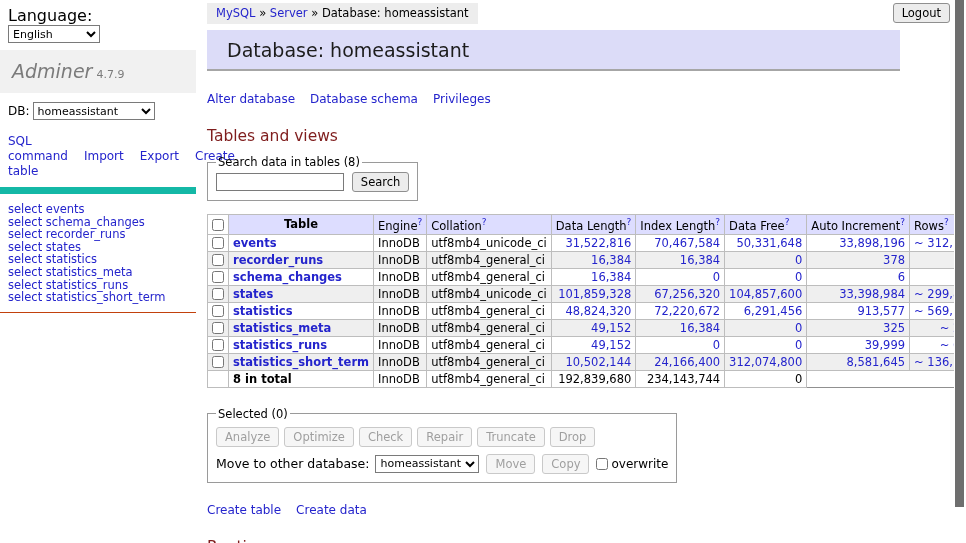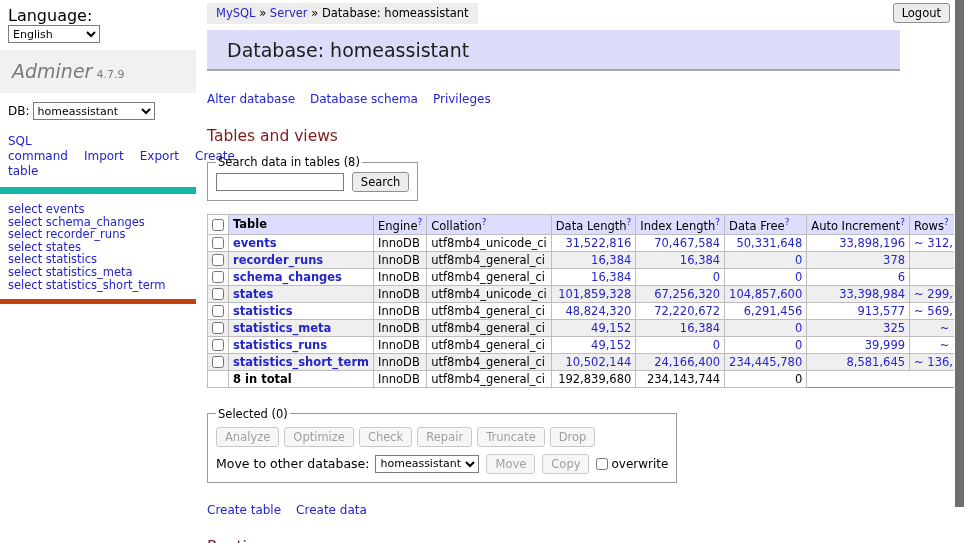--- a/index.html
+++ b/index.html
@@ -23,21 +23,21 @@
   }
   .lang-row select { width: 92px; }
   .brand { background: #f1f1f1; padding: 10px 12px 11px; margin-top: 5px; }
   .brand-name { font-style: italic; font-size: 19px; color: #7b7b7b; }
   .brand-ver { font-size: 11px; color: #7b7b7b; margin-left: 4px; }
   .db-row { padding: 9px 8px 2px; }
   .db-row .lbl { font-size: 12px; margin-right: 3px; }
   .db-row select { width: 122px; }
   .action-links { padding: 12px 8px 8px; width: 196px; border-bottom: 7px solid #14b8a6; line-height: 15px; }
   .action-links a { margin-right: 16px; font-size: 12px; }
-  .table-links { padding: 9px 8px 8px; border-bottom: 5px solid #c2410c; }
+  .table-links { padding: 9px 8px 8px; border-bottom: 1px solid #c2410c; }
   .table-links a { display: block; font-size: 11.5px; line-height: 12.6px; }
 
   
   .main { position: absolute; left: 207px; top: 0; right: 16px; }
   .topbar { position: relative; margin-top: 3px; height: 20px; }
   .breadcrumb { display: inline-block; background: #ededed; padding: 3px 9px 4px; font-size: 11.5px; }
   .breadcrumb .sep { color: #000; }
   .logout { position: absolute; right: 0; top: 0; }
   button {
     font-family: inherit; font-size: 11.5px; padding: 2px 8px;
@@ -54,21 +54,21 @@
   h3 { font-weight: 400; font-size: 15.5px; margin: 21px 0 0; color: #7f1d1d; }
 
   fieldset { border: 1px solid #9a9a9a; margin: 0; padding: 3px 8px 8px; width: fit-content; }
   legend { font-size: 11.5px; padding: 0 2px; }
   fieldset.search-fs { margin-top: 10px; }
   .search-fs input[type=text] { width: 128px; height: 18px; border: 1px solid #7a7a7a; font-family: inherit; font-size: 11.5px; padding: 1px 3px; margin-right: 4px; }
 
   table.tables { border-collapse: collapse; margin-top: 13px; border: 1px solid #909090; font-size: 11.5px; }
   table.tables th, table.tables td { border: 1px solid #bdbdbd; padding: 1px 4px; height: 16px; white-space: nowrap; text-align: left; vertical-align: middle; }
   table.tables thead th { background: #ddddff; font-weight: 400; }
-  table.tables thead th.first { font-weight: bold; }
+  table.tables thead th.first { font-weight: bold; text-align: center; }
   table.tables thead td.checkcell { background: #fff; }
   table.tables tbody tr:nth-child(even) { background: #efefef; }
   table.tables td.num { text-align: right; }
   table.tables td.num a.lnk { font-weight: 400; }
   table.tables sup a { color: #2424cc; text-decoration: none; font-size: 9px; }
   table.tables input[type=checkbox] { width: 12px; height: 12px; margin: 0; vertical-align: middle; }
   tfoot td { background: #fff; }
   tfoot .total-label { font-weight: bold; }
   
   .w-cb { width: 22px; } .w-name { width: 118px; } .w-eng { width: 45px; } .w-coll { width: 98px; }
@@ -104,20 +104,21 @@
     <span class="lbl">DB:</span><select><option>homeassistant</option></select>
   </div>
   <div class="action-links"><a class="lnk">SQL command</a><a class="lnk">Import</a><a class="lnk">Export</a><a class="lnk">Create table</a></div>
   <div class="table-links">
       <a class="lnk">select events</a>
       <a class="lnk">select schema_changes</a>
       <a class="lnk">select recorder_runs</a>
       <a class="lnk">select states</a>
       <a class="lnk">select statistics</a>
       <a class="lnk">select statistics_meta</a>
+      <a class="lnk">select statistics_runs</a>
       <a class="lnk">select statistics_short_term</a>
     </div>
 </div>
 
 <div class="main">
   <div class="topbar">
     <span class="breadcrumb"><a class="lnk">MySQL</a><span class="sep"> » </span><a class="lnk">Server</a><span class="sep"> » </span><span>Database: homeassistant</span></span>
     <button class="logout">Logout</button>
   </div>
 
@@ -225,21 +226,21 @@
           <td class="num"><a class="lnk">39,999</a></td>
           <td class="num"><a class="lnk">~ 628</a></td>
         </tr>
         <tr>
           <td><input type="checkbox" style=""></td>
           <td><a class="lnk bold">statistics_short_term</a></td>
           <td>InnoDB</td>
           <td>utf8mb4_general_ci</td>
           <td class="num"><a class="lnk">10,502,144</a></td>
           <td class="num"><a class="lnk">24,166,400</a></td>
-          <td class="num"><a class="lnk">234,445,780</a></td>
+          <td class="num"><a class="lnk">312,074,800</a></td>
           <td class="num"><a class="lnk">8,581,645</a></td>
           <td class="num"><a class="lnk">~ 136,108</a></td>
         </tr>
       </tbody>
     <tfoot>
       <tr id="tfoot-row">
           <td></td>
           <td class="total-label">8 in total</td>
           <td>InnoDB</td>
           <td>utf8mb4_general_ci</td>

